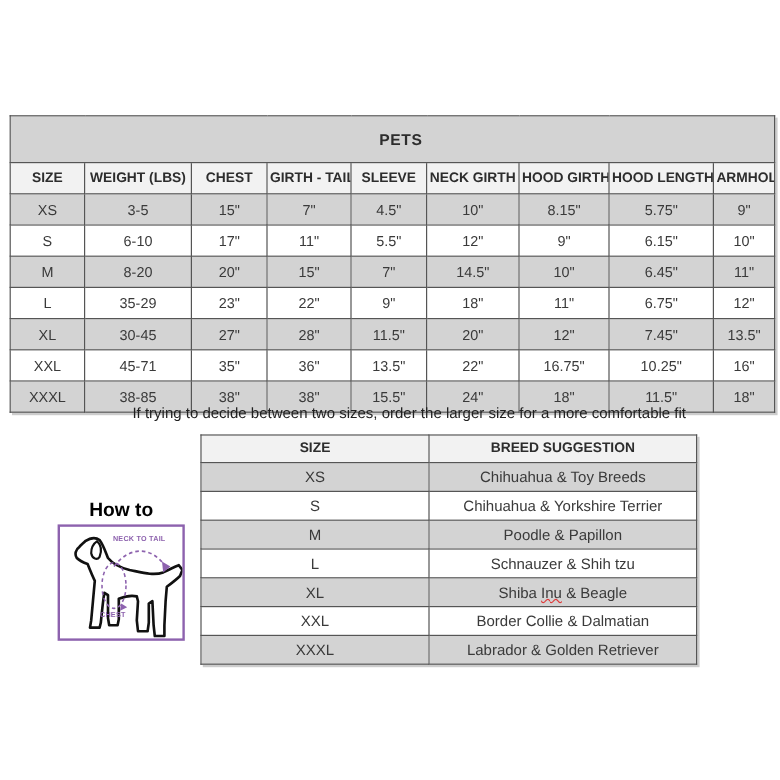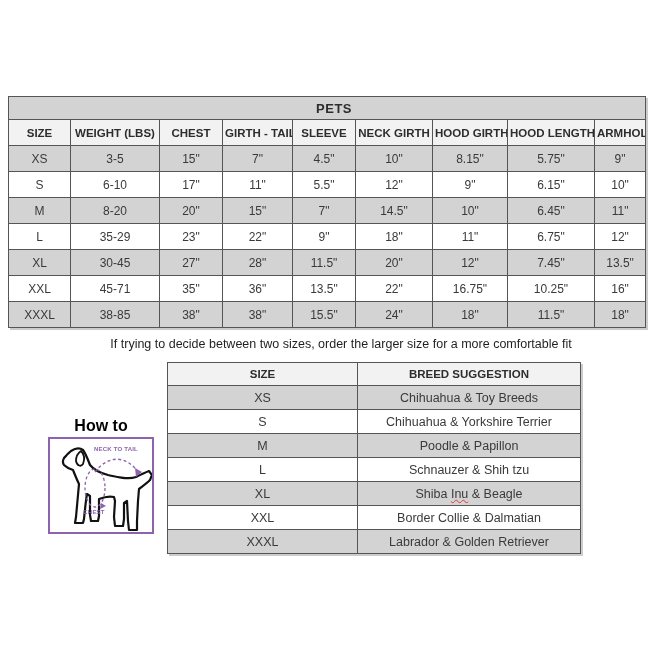--- a/index.html
+++ b/index.html
@@ -23,21 +23,21 @@
     color:var(--text);white-space:nowrap;overflow:hidden;
     padding:0 2px;box-sizing:border-box;
   }
   
   .size-table{
     position:absolute;left:8px;top:96px;width:637px;
     box-shadow:2px 2px 0 rgba(110,110,110,.35);
     background:#fff;
   }
   .size-table .title-row th{
-    background:var(--row-gray);height:23px;
+    background:var(--row-gray);height:39px;
     font-size:13px;font-weight:bold;color:#2d2d2d;letter-spacing:.5px;padding-left:16px;
   }
   .size-table .head-row th{
     background:var(--header-bg);height:26px;
     font-size:11.5px;font-weight:bold;color:#2d2d2d;
   }
   .size-table td{height:26px;font-size:12px;}
   tr.gray td{background:var(--row-gray);}
   tr.white td{background:#ffffff;}
   

